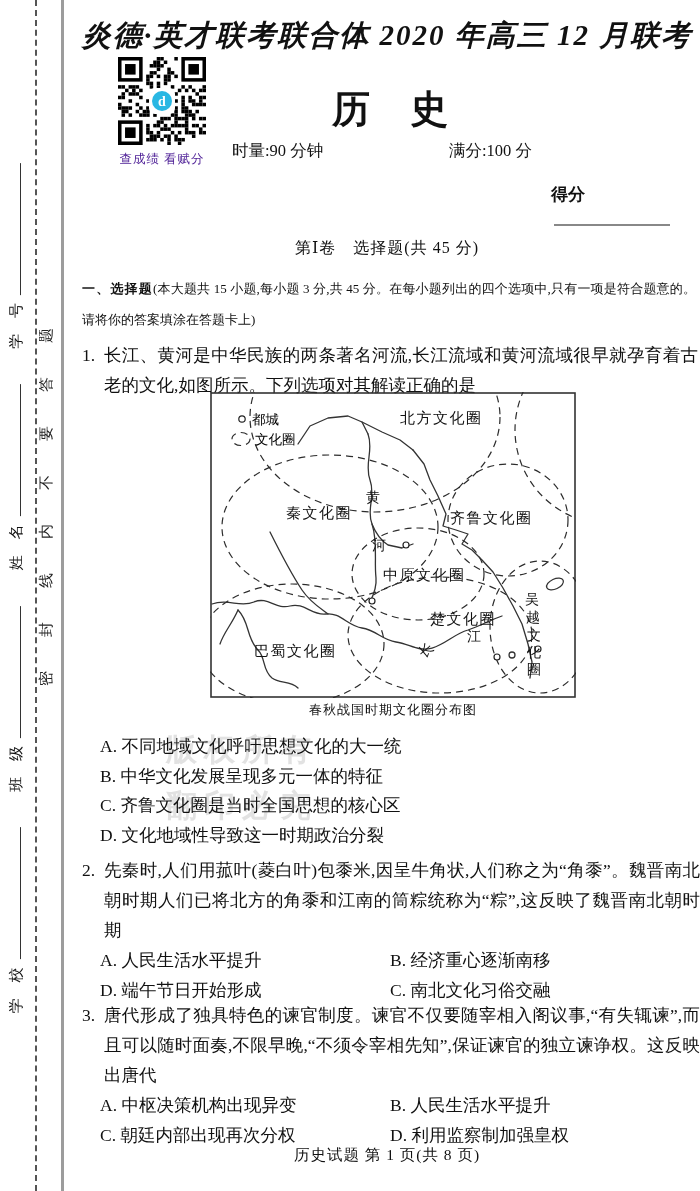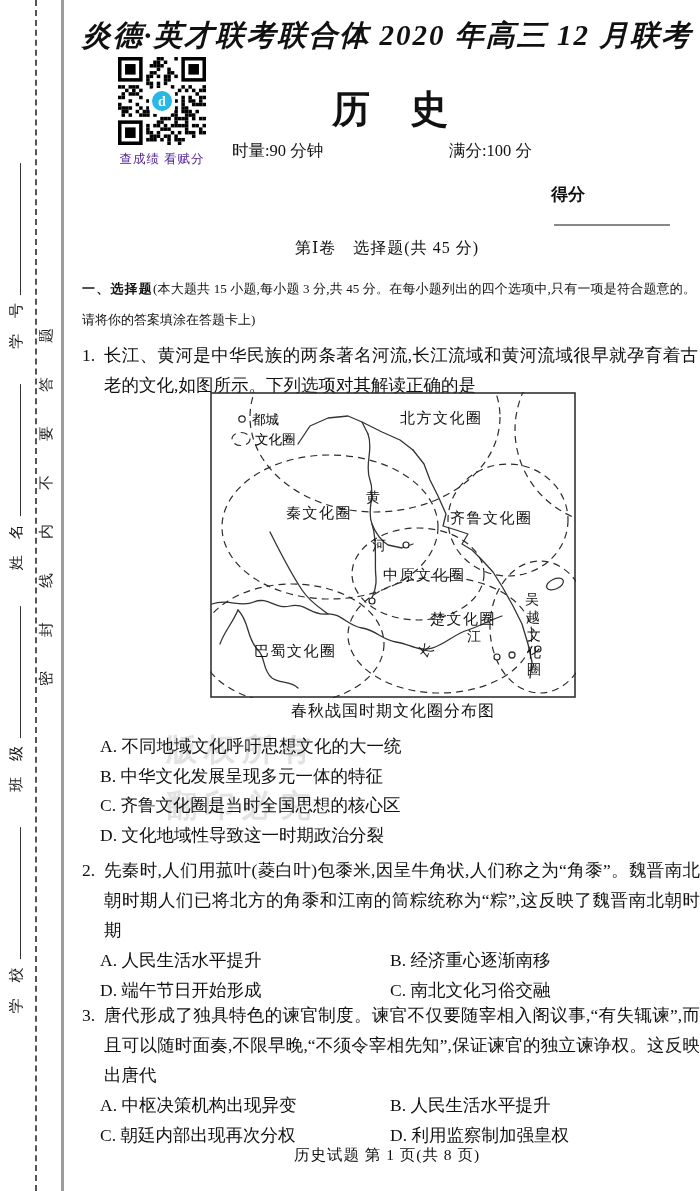--- a/index.html
+++ b/index.html
@@ -30,21 +30,21 @@
   
   .question{position:absolute;font-size:17.5px;line-height:30px;}
   .qrow{display:flex;}
   .qnum{width:22px;flex:0 0 22px;}
   .qstem{flex:1;text-align:justify;}
   .opt-list{margin-left:18px;}
   .opt-line{line-height:29.5px;}
   .opt-grid{margin-left:18px;display:grid;grid-template-columns:290px 1fr;line-height:30px;}
   
   .figure{left:210px;top:392px;}
-  .fig-caption{left:210px;top:701px;width:366px;text-align:center;font-size:16px;letter-spacing:1px;}
+  .fig-caption{left:210px;top:701px;width:366px;text-align:center;font-size:13px;letter-spacing:1px;}
   
   .watermark{left:166px;top:722px;font-size:31px;line-height:56px;letter-spacing:7px;
              color:#e2e2e2;font-weight:bold;z-index:0;}
   .content{position:relative;z-index:1;}
   
   .footer{left:80px;right:6px;top:1145px;text-align:center;font-size:15.5px;letter-spacing:1px;}
   svg text{font-family:"Liberation Serif","DejaVu Serif",serif;}
 </style>
 </head>
 <body>

